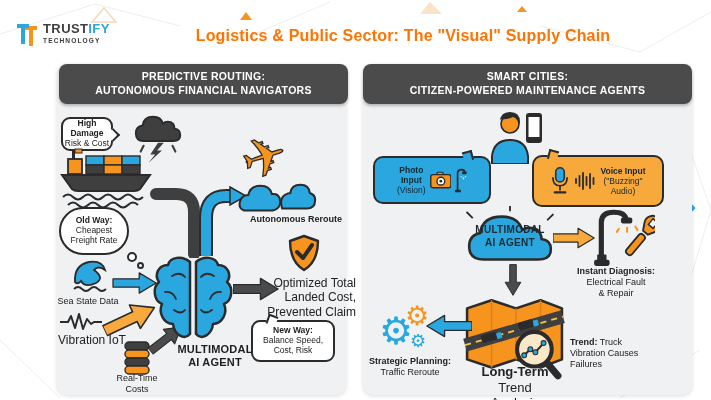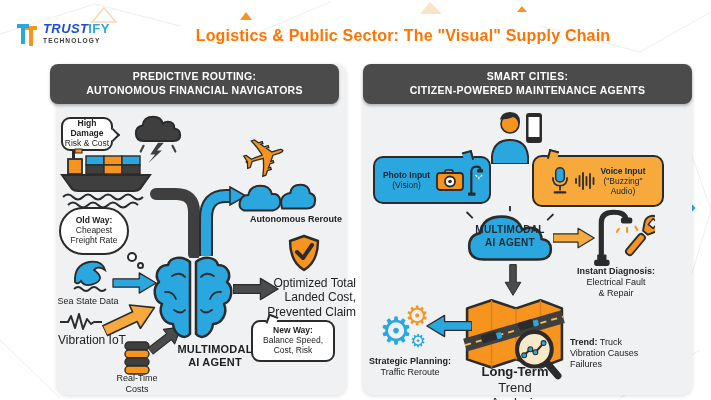--- a/index.html
+++ b/index.html
@@ -5,21 +5,21 @@
   * { margin:0; padding:0; box-sizing:border-box; }
   html,body { background:#fff; }
   body { font-family:"Liberation Sans", sans-serif; }
   .stage { position:relative; width:711px; height:400px; background:#ffffff; overflow:hidden; }
   .abs { position:absolute; }
 
   
   .logo { position:absolute; left:16px; top:22px; display:flex; align-items:flex-start; gap:5px; }
   .logo-text { display:flex; flex-direction:column; line-height:1; }
   .logo-name { font-size:13px; font-weight:bold; letter-spacing:.4px; }
-  .logo-name .t-orange { color:#1d4ed8;font-style:italic; }
+  .logo-name .t-orange { color:#404040; }
   .logo-name .t-blue { color:#2BA7E0; }
   .logo-sub { font-size:6.6px; font-weight:bold; color:#3a3a3a; letter-spacing:1.1px; margin-top:3px; }
   .page-title { position:absolute; left:100px; top:27px; width:606px; text-align:center;
     font-size:16px; font-weight:bold; color:#FF7300; letter-spacing:.2px; }
 
   
   .panel-body { position:absolute; background:#eff1f2; border-radius:10px; box-shadow:0 1px 4px rgba(0,0,0,.14); }
   .panel-header { position:absolute; background:#4b4b4b; border-radius:8px; color:#ffffff;
     display:flex; flex-direction:column; justify-content:center; text-align:center;
     font-weight:bold; font-size:10.5px; line-height:1.3; letter-spacing:.3px;
@@ -33,21 +33,21 @@
   .tail { position:absolute; width:10px; height:10px; background:#fff; }
   .lbl { position:absolute; text-align:center; font-size:8.5px; color:#222; line-height:1.2; }
   .bold { font-weight:bold; }
   .big-bold { font-weight:bold; font-size:11px; letter-spacing:.2px; color:#1e1e1e; }
   .dot { position:absolute; background:#fff; border:2px solid #2b2b2b; border-radius:50%; }
 
   .gear { position:absolute; line-height:1; }
   .plane { position:absolute; color:#F7941E; -webkit-text-stroke:1.3px #2b2b2b; }
 
   .photo-bubble { position:absolute; background:#2BA7E0; border:2px solid #2b2b2b; border-radius:10px;
-    display:flex; align-items:center; gap:4px; padding:4px 6px; }
+    display:flex; align-items:center; gap:4px; padding:4px 22px; }
   .voice-bubble { position:absolute; background:#F7A93B; border:2px solid #2b2b2b; border-radius:10px;
     display:flex; align-items:center; gap:4px; padding:4px 16px; }
   .bubble-txt { font-size:8.5px; line-height:1.18; color:#14262e; text-align:center; flex:1; }
 
   .cloud-label { position:absolute; text-align:center; font-weight:bold; font-size:10px; line-height:1.25;
     color:#1c2b33; letter-spacing:.3px; }
 </style>
 </head>
 <body>
 
@@ -77,21 +77,21 @@
     </svg>
     <div class="logo-text">
       <div class="logo-name"><span class="t-orange">TRUST</span><span class="t-blue">IFY</span></div>
       <div class="logo-sub">TECHNOLOGY</div>
     </div>
   </div>
 
   <div class="page-title">Logistics &amp; Public Sector: The "Visual" Supply Chain</div>
 
   <div class="panel-body" style="left:57px;top:64px;width:289px;height:331px;"></div>
-  <div class="panel-header" style="left:50px;top:64px;width:289px;height:40px;">
+  <div class="panel-header" style="left:59px;top:64px;width:289px;height:40px;">
     <div>PREDICTIVE ROUTING:</div>
     <div>AUTONOMOUS FINANCIAL NAVIGATORS</div>
   </div>
 
   <div class="bubble" style="left:61px;top:117px;width:52px;height:34px;">
     <div class="tail" style="right:-7px;top:11px;border-right:2px solid #2b2b2b;border-top:2px solid #2b2b2b;transform:rotate(45deg);"></div>
     <div class="bold">High Damage</div>
     <div>Risk &amp; Cost</div>
   </div>
 

